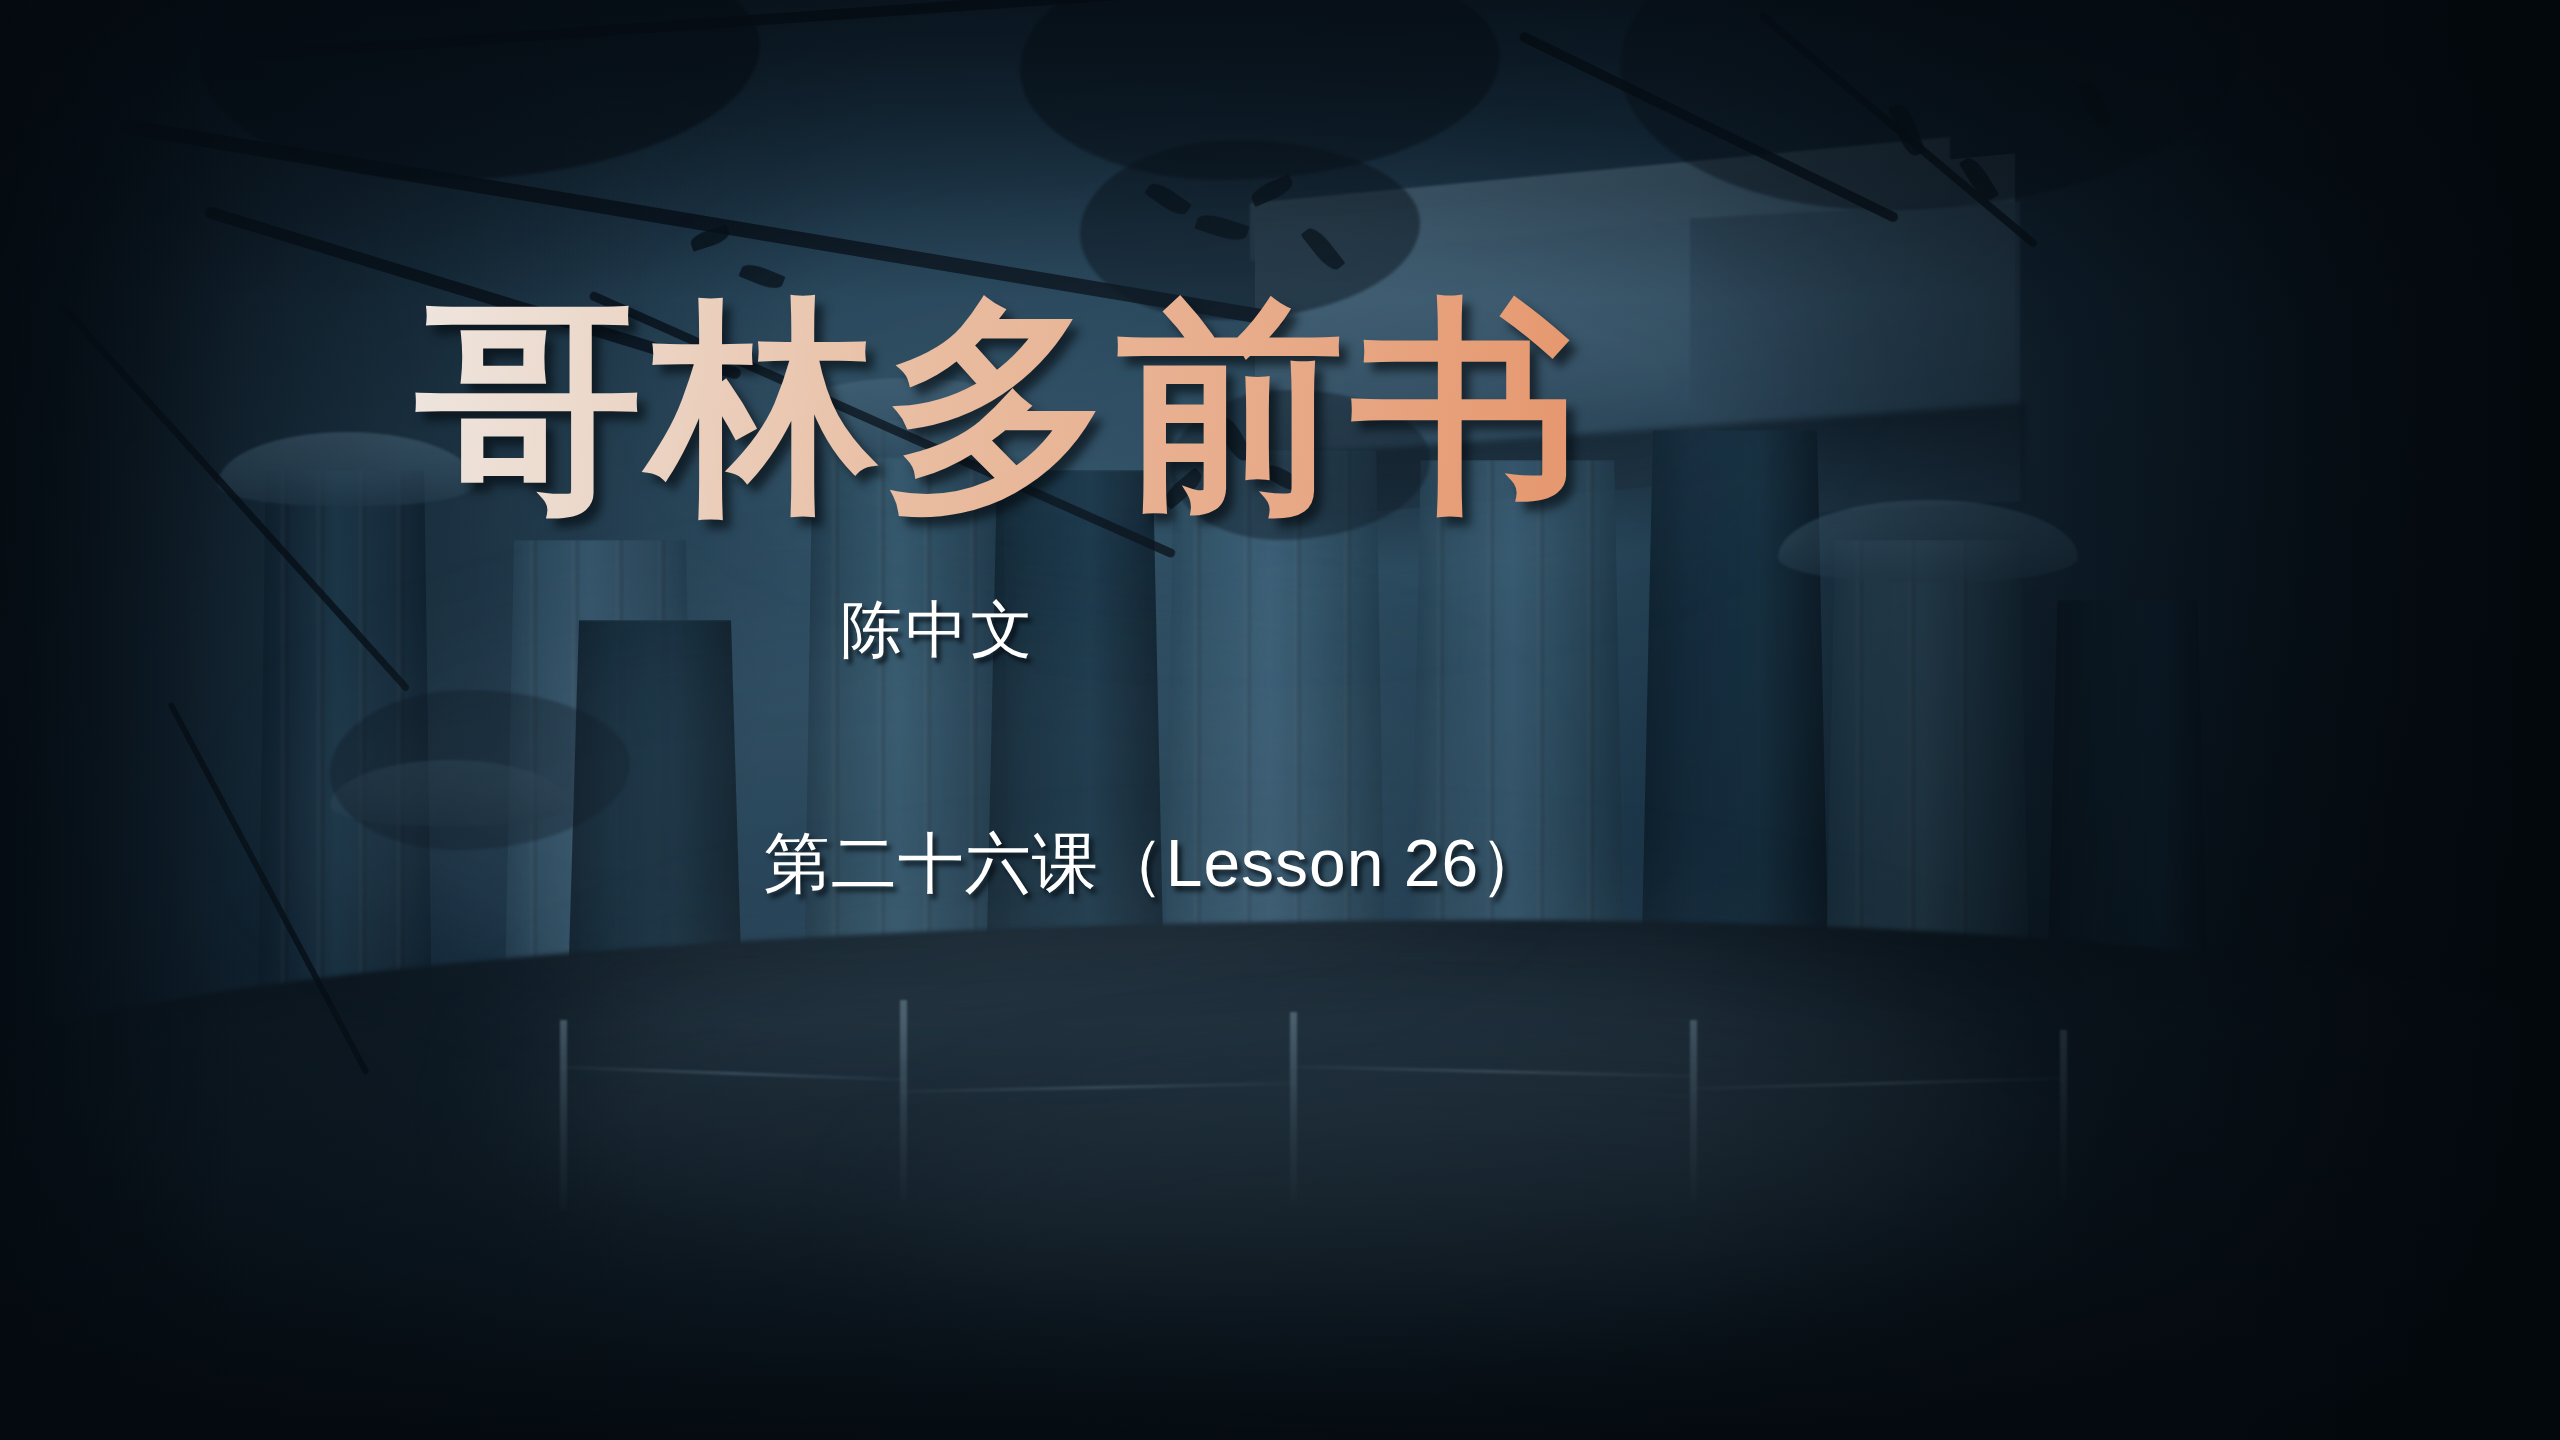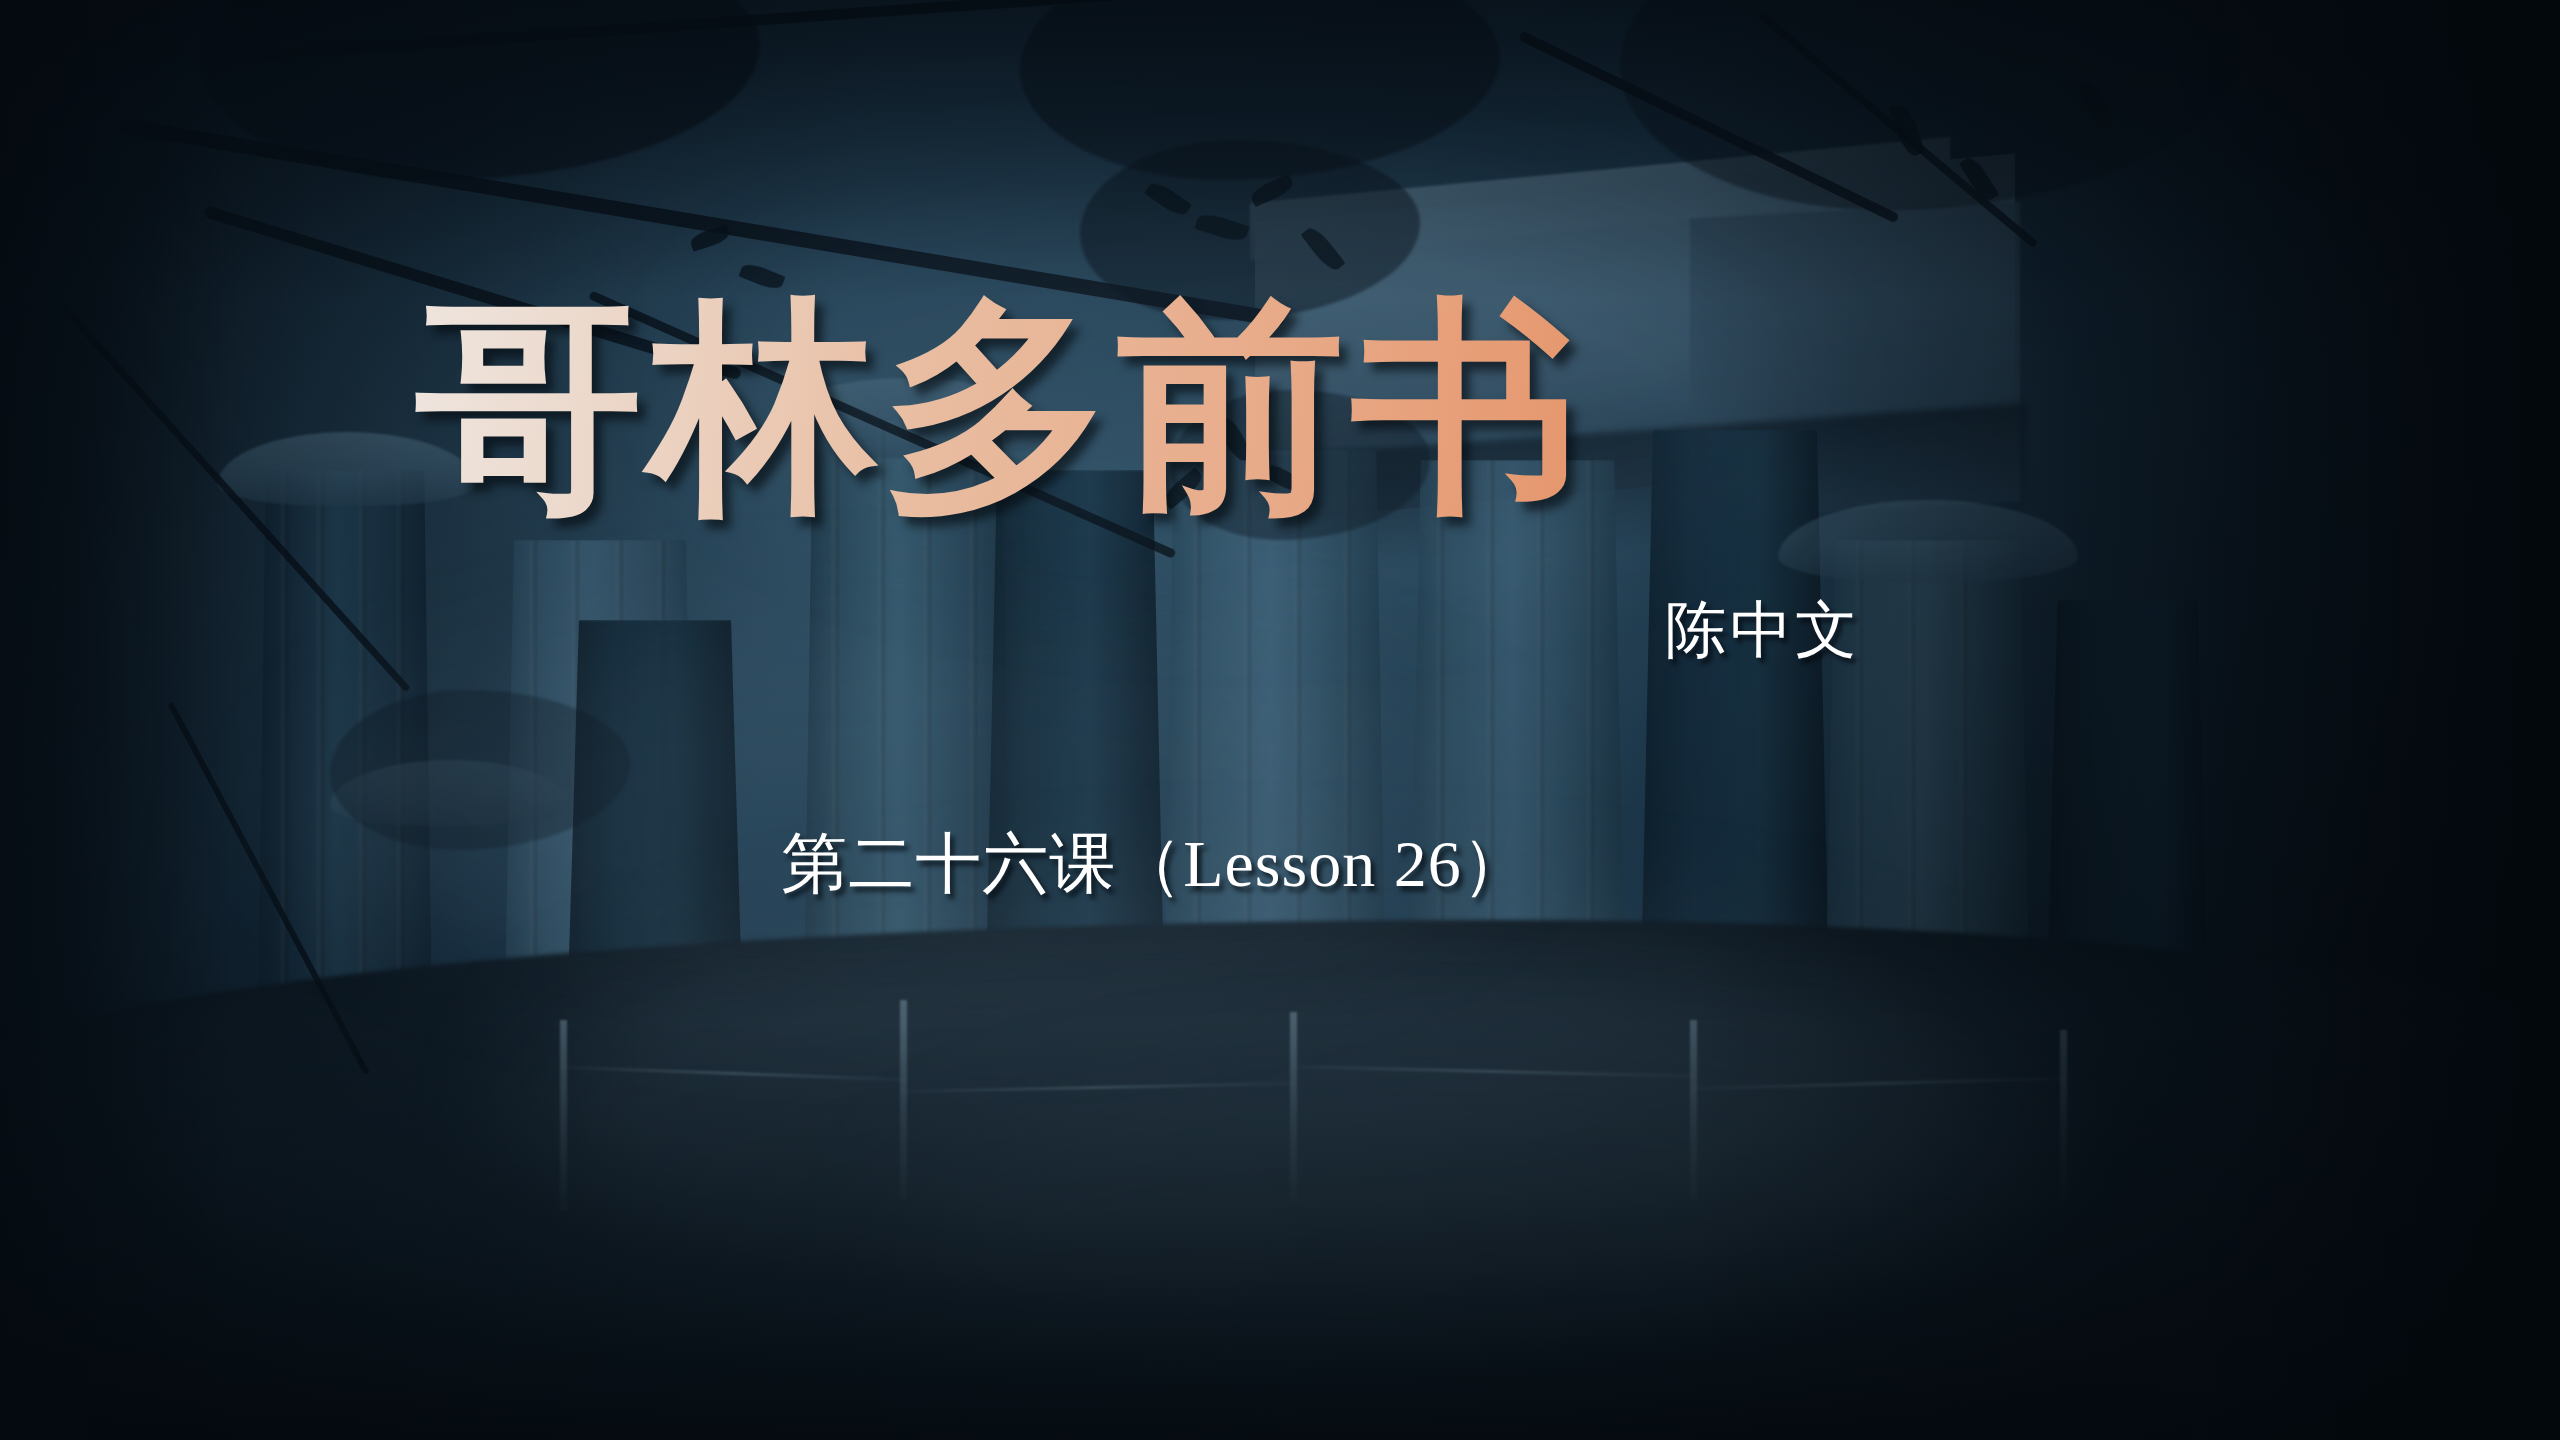--- a/index.html
+++ b/index.html
@@ -151,35 +151,34 @@
     -webkit-background-clip:text;
     background-clip:text;
     color:transparent;
     -webkit-text-fill-color:transparent;
     filter:drop-shadow(8px 9px 5px rgba(3,9,15,.62));
   }
 
   .author{
     position:absolute;
     left:16px;right:0;top:588px;
-    text-align:right;
+    text-align:center;
     padding-right:700px;
     font-size:62px;
     font-weight:400;
     color:#ffffff;
     letter-spacing:3px;
     text-shadow:4px 5px 4px rgba(4,10,16,.75);
   }
 
   .lesson-block{
     position:absolute;
     left:0;right:0;top:820px;
     text-align:center;
     padding-right:250px;
-    font-family:Liberation Serif, serif;
   }
   .lesson-line{
     font-size:66px;
     font-weight:400;
     color:#ffffff;
     letter-spacing:1px;
     line-height:1.32;
     text-shadow:4px 5px 5px rgba(4,10,16,.78);
   }
   .subtitle-line{

